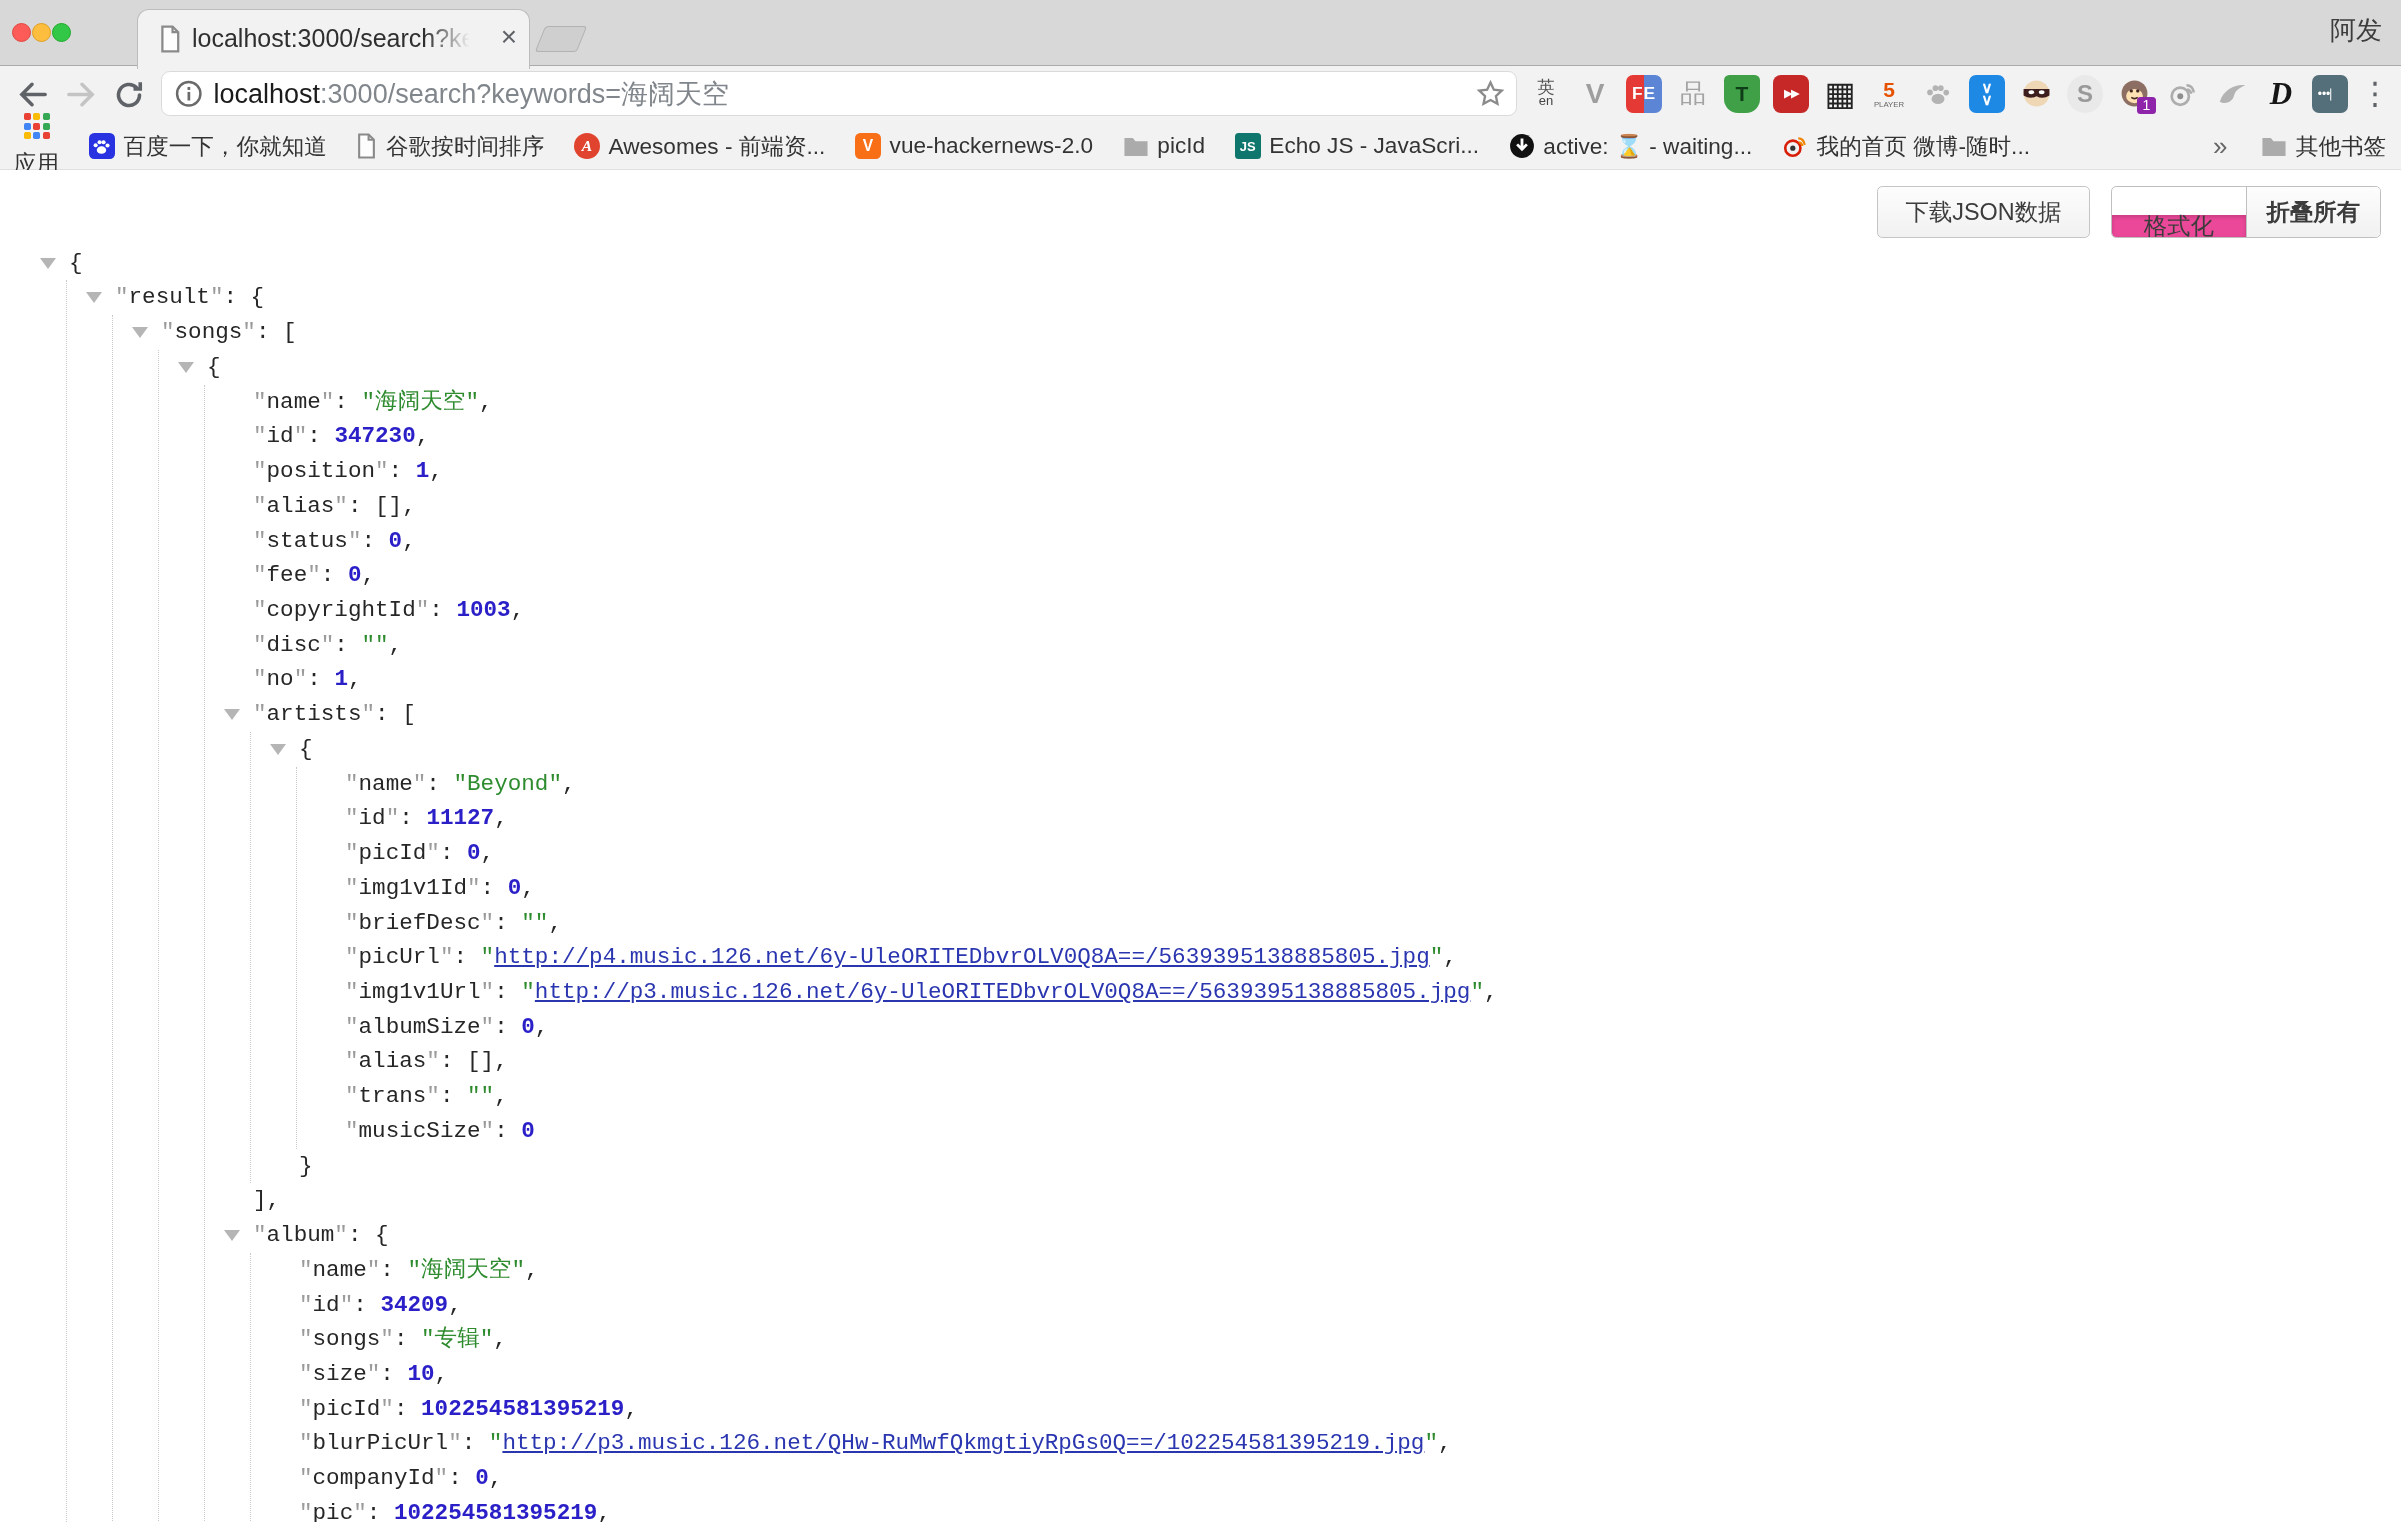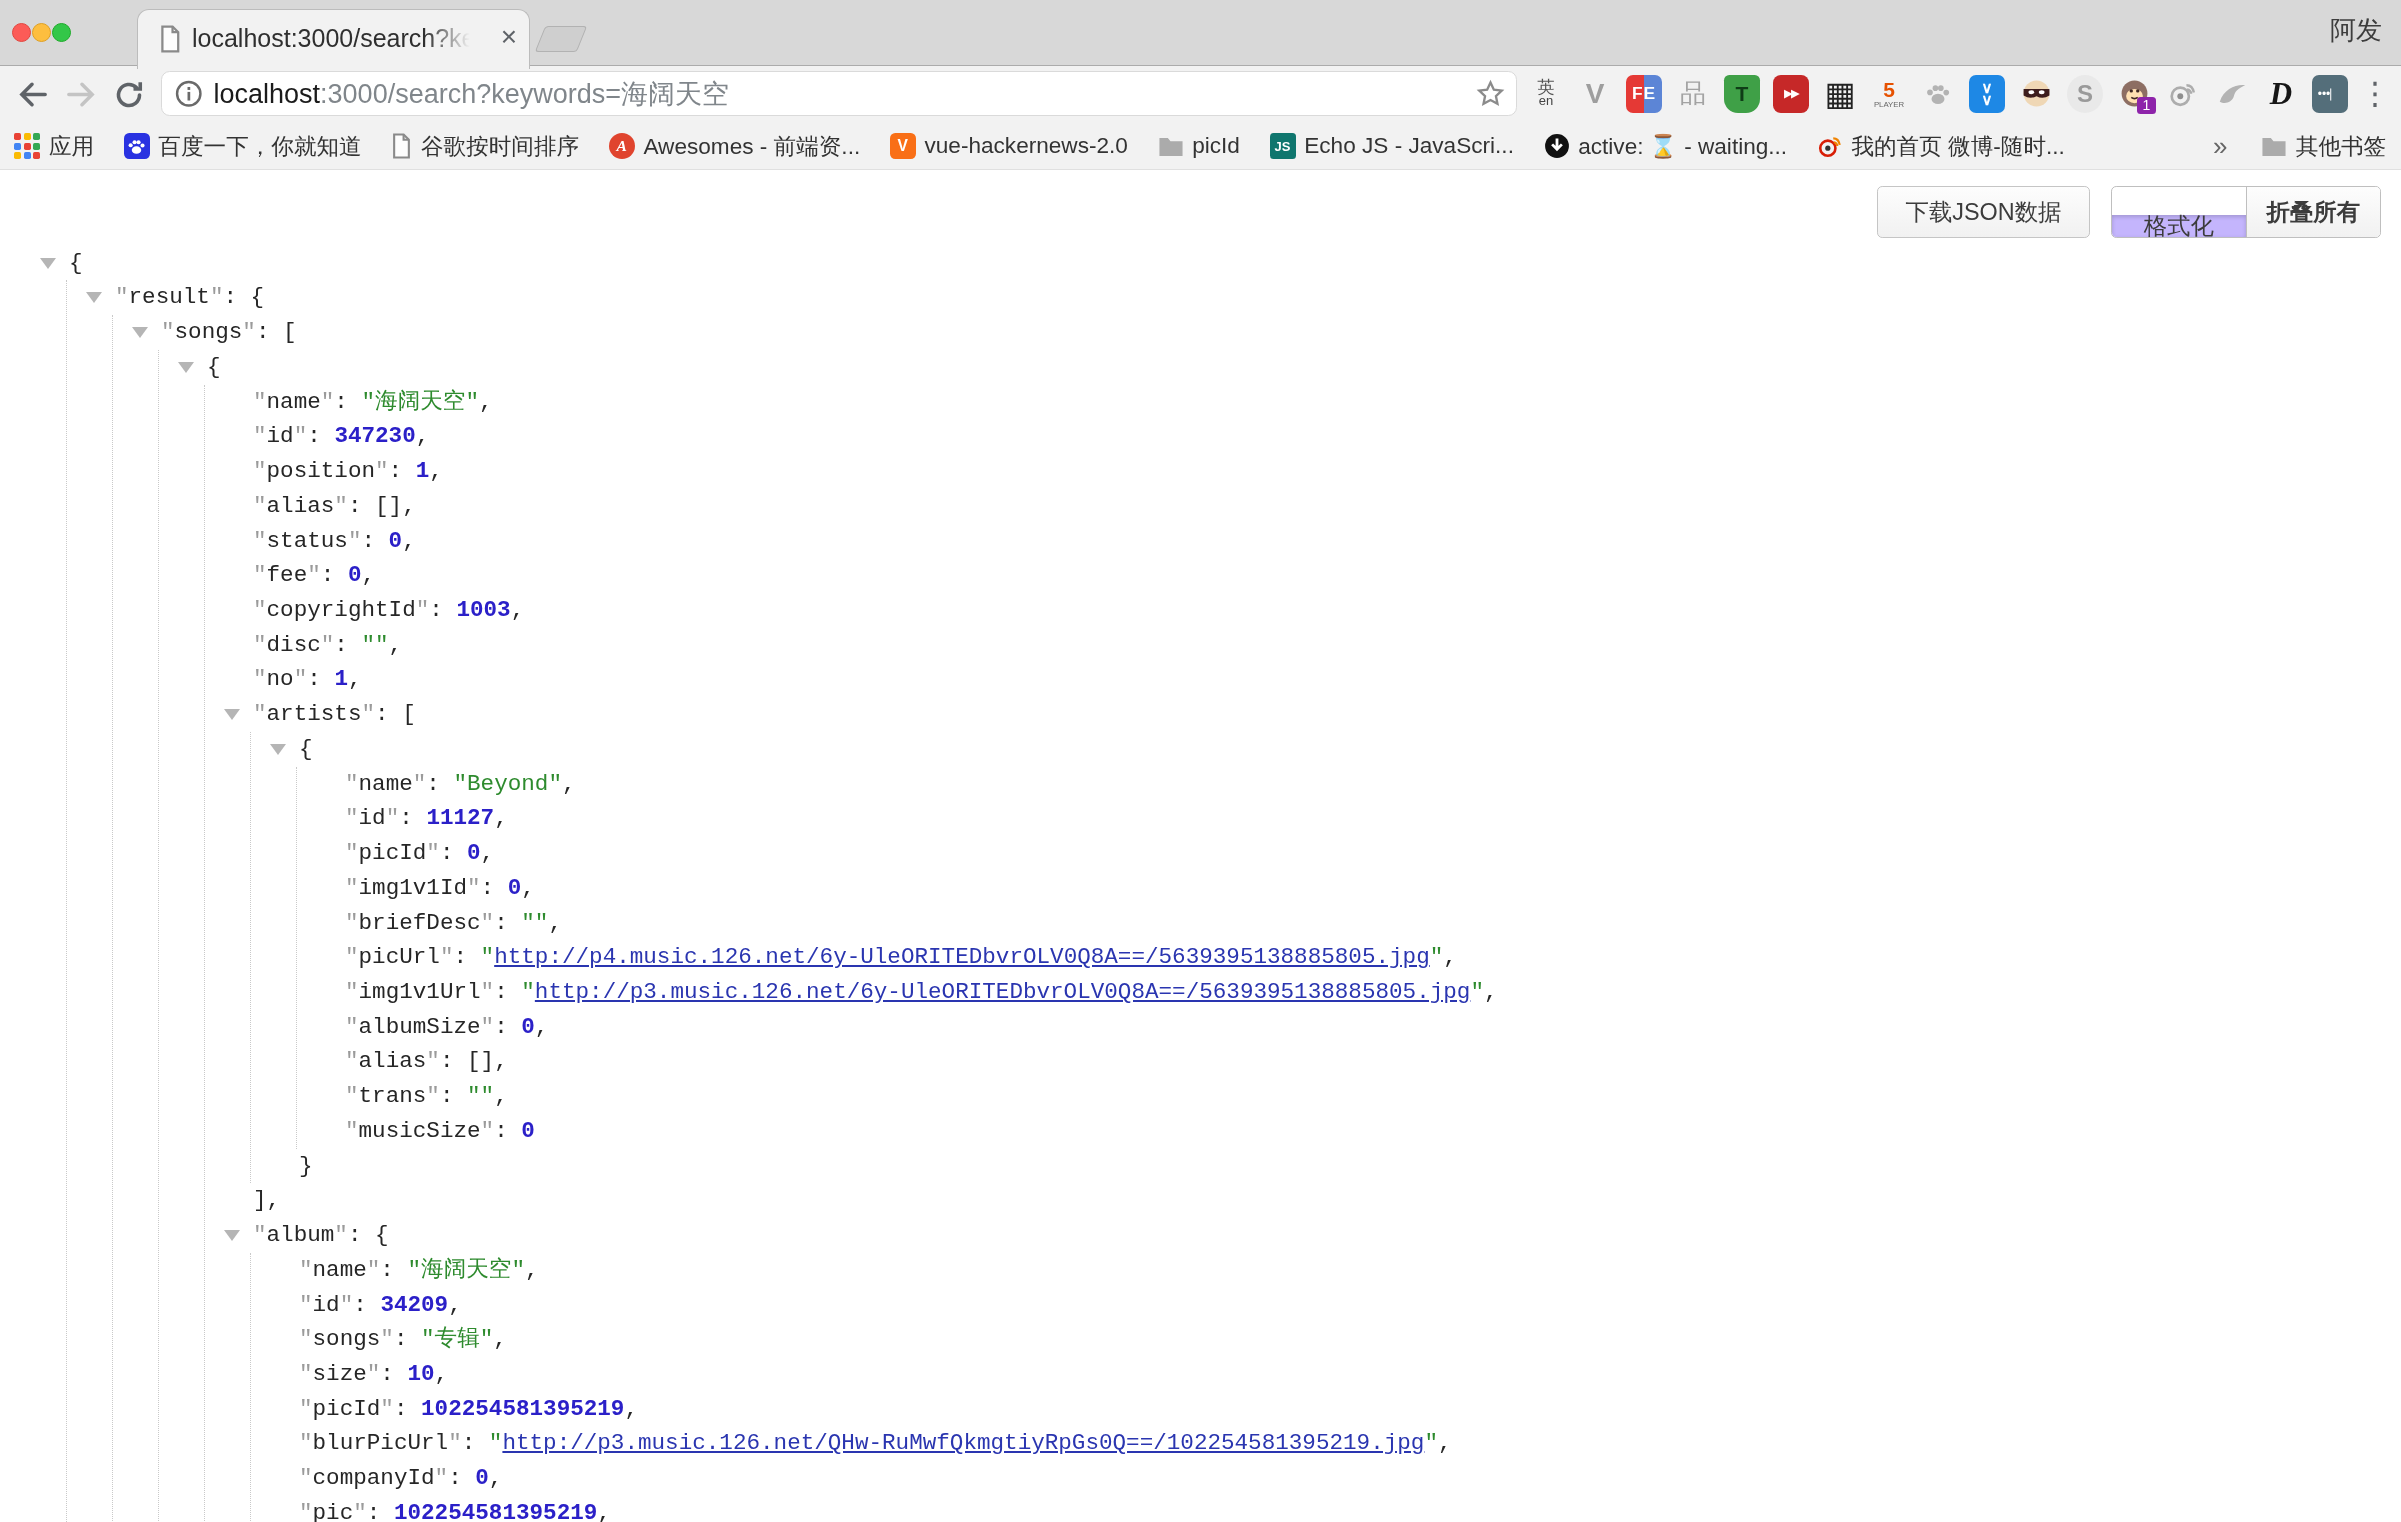--- a/index.html
+++ b/index.html
@@ -59,39 +59,39 @@
   [data-name="s-extension-icon"] .xg{font-size:24px;font-weight:bold;color:#9a9a9a;}
   [data-name="d-extension-icon"] .xg{font-family:"Liberation Serif",serif;font-style:italic;font-weight:bold;font-size:31px;color:#161616;}
   [data-name="dots-bar-extension-icon"]{background:#546e7a;border-radius:7px;}
   [data-name="dots-bar-extension-icon"] .xg{font-size:12px;color:#fff;letter-spacing:0;}
   .ext .badge{position:absolute;right:-3.5px;bottom:-1.7px;background:#8e24aa;color:#fff;font-size:14px;
               line-height:17.4px;padding:0 5.2px;border-radius:3.5px;}
   
   .bookmarksbar{position:absolute;left:0;top:123px;width:2401px;height:47px;background:#f2f2f2;
                 border-bottom:1.7px solid #e0e0e0;box-sizing:border-box;display:flex;align-items:center;}
   .bm{display:flex;align-items:center;gap:8.7px;padding:0 14.8px;font-size:22.6px;color:#333;white-space:nowrap;}
-  .bm:first-child{padding-left:14px;}
+  .bm:first-child{padding-left:14px;flex-direction:column;}
   .bm-right{margin-left:auto;display:flex;align-items:center;}
   .bm-chevron{font-size:26px;color:#666;padding:0 19px;}
   .apps-grid{display:grid;grid-template-columns:repeat(3,7px);grid-gap:2.6px;}
   .apps-grid i{width:7px;height:7px;border-radius:1.7px;display:block;}
   .fav-badge{width:26px;height:26px;border-radius:5.2px;display:flex;align-items:center;justify-content:center;
              color:#fff;font-weight:bold;font-size:15.6px;}
   
   .content{position:absolute;left:0;top:170px;width:2187px;height:1353px;background:#fff;}
   .controls{position:absolute;left:0;top:15.6px;width:2401px;height:52px;}
   .btn{position:absolute;height:52px;box-sizing:border-box;border:1.7px solid #c5c5c5;border-radius:5.2px;
        background:linear-gradient(#fdfdfd,#f1f1f1);font-size:23.4px;color:#3c3c3c;
        display:flex;align-items:center;justify-content:center;font-family:"Liberation Sans",sans-serif;}
   .download-btn{left:1877px;width:213px;}
   .segmented{position:absolute;left:2111px;width:270px;height:52px;border:1.7px solid #bfbfbf;border-radius:5.2px;
              box-sizing:border-box;display:flex;overflow:hidden;}
   .seg{flex:1;display:flex;align-items:center;justify-content:center;font-size:23.4px;color:#3c3c3c;
        background:linear-gradient(#fdfdfd,#f1f1f1);}
-  .seg.pressed{background:#c4b5fd;box-shadow:inset 0 1.7px 4.3px rgba(0,0,0,.18);margin-top:28px;}
+  .seg.pressed{background:#ec4899;box-shadow:inset 0 1.7px 4.3px rgba(0,0,0,.18);margin-top:28px;}
   .seg + .seg{border-left:1.7px solid #bfbfbf;font-weight:bold;}
   
   .json-viewer{position:absolute;left:0;top:0;width:2401px;height:1523px;pointer-events:none;}
   .jline{position:absolute;left:0;width:2401px;height:35px;line-height:35px;white-space:nowrap;
          font-family:"Liberation Mono",monospace;font-size:22.6px;}
   .jq{color:#9b9b9b;}
   .jk{color:#262626;}
   .jp{color:#262626;}
   .js{color:#2e8b2e;}
   .jn{color:#2b20c8;font-weight:bold;}

